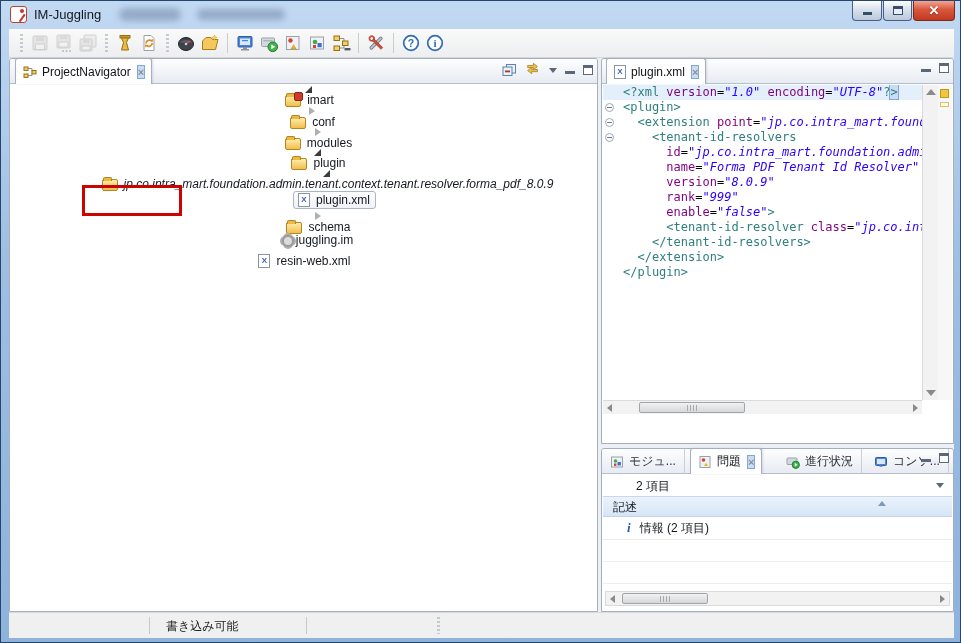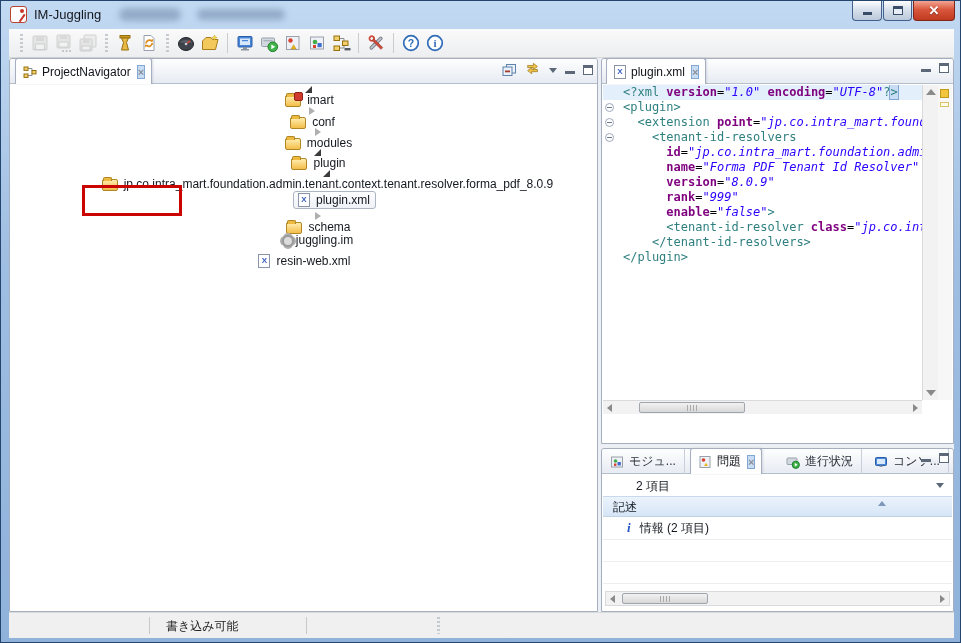--- a/index.html
+++ b/index.html
@@ -88,21 +88,21 @@
   
   .editor-view { left:600px; top:57px; width:353px; height:386px; }
   .ed-body { position:absolute; left:1px; top:26px; right:1px; bottom:1px; background:#fff; }
   .codeview { position:absolute; left:0; top:0; right:30px; bottom:42px; overflow:hidden; background:#fff; }
   .codeline { position:relative; height:15px; font:12px "DejaVu Sans Mono","Liberation Mono",monospace;
     white-space:pre; padding-left:20px; color:#000; }
   .codeline.cur { background:#E3F0FC; }
   .fold { position:absolute; left:2px; top:3px; width:9px; height:9px; border:1px solid #9FA9BC;
     border-radius:50%; background:#fff; }
   .fold::after { content:''; position:absolute; left:1px; top:3px; width:5px; height:1px; background:#6E7A90; }
-  .t { color:#2E7F7F; } .a { color:#7F007F;font-weight:bold; } .v { color:#2A00FF; font-style:italic; } .p { color:#000; }
+  .t { color:#2E7F7F; } .a { color:#7F007F; } .v { color:#2A00FF; font-style:italic; } .p { color:#000; }
   .x { color:#2E7F7F; background:#C8DDF3; outline:1px solid #82A7D2; }
   .vsb { position:absolute; right:14px; top:0; width:16px; bottom:42px; background:#F2F2F2; border-left:1px solid #DADADA; }
   .ruler { position:absolute; right:0; top:0; width:14px; bottom:42px; background:#F7F7F7; }
   .mark-sq { position:absolute; left:2px; top:4px; width:9px; height:9px; background:#F2C53D; border:1px solid #C09A1C; }
   .mark-ln { position:absolute; left:2px; top:17px; width:9px; height:5px; background:#FFFBE8; border:1px solid #D8C26A; }
   .sb-arrow { position:absolute; left:3px; width:0; height:0; }
   .up { top:4px; border-left:5px solid transparent; border-right:5px solid transparent; border-bottom:6px solid #8A8A8A; }
   .dn { bottom:4px; border-left:5px solid transparent; border-right:5px solid transparent; border-top:6px solid #8A8A8A; }
   .hsb { position:absolute; left:0; bottom:28px; height:14px; right:30px; background:#F2F2F2; border-top:1px solid #DADADA; }
   .hsb .lt { position:absolute; left:4px; top:3px; width:0; height:0; border-top:4px solid transparent; border-bottom:4px solid transparent; border-right:5px solid #8A8A8A; }
@@ -357,21 +357,21 @@
         </div>
         <div class="trow" style="padding-left: 28px;">
           <span class="tw">
             <span class="tw-exp"></span>
           </span>
           <span class="plainbox">
             <span class="ticon icon-folder"></span>
             <span class="tlabel">plugin</span>
           </span>
         </div>
-        <div class="trow" style="padding-left: 46px;">
+        <div class="trow" style="padding-left: 46px; font-style: italic;">
           <span class="tw">
             <span class="tw-exp"></span>
           </span>
           <span class="plainbox">
             <span class="ticon icon-folder"></span>
             <span class="tlabel">jp.co.intra_mart.foundation.admin.tenant.context.tenant.resolver.forma_pdf_8.0.9</span>
           </span>
         </div>
         <div class="trow" style="padding-left: 64px;">
           <span class="tw"></span>
@@ -425,20 +425,21 @@
           <div class="codeline"><span class="fold"></span><span class="t">&lt;plugin&gt;</span></div>
           <div class="codeline"><span class="fold"></span><span class="p">  </span><span class="t">&lt;extension </span><span class="a">point</span><span class="p">=</span><span class="v">"jp.co.intra_mart.foundation.admin</span></div>
           <div class="codeline"><span class="fold"></span><span class="p">    </span><span class="t">&lt;tenant-id-resolvers</span></div>
           <div class="codeline"><span class="p">      </span><span class="a">id</span><span class="p">=</span><span class="v">"jp.co.intra_mart.foundation.admin.te</span></div>
           <div class="codeline"><span class="p">      </span><span class="a">name</span><span class="p">=</span><span class="v">"Forma PDF Tenant Id Resolver"</span></div>
           <div class="codeline"><span class="p">      </span><span class="a">version</span><span class="p">=</span><span class="v">"8.0.9"</span></div>
           <div class="codeline"><span class="p">      </span><span class="a">rank</span><span class="p">=</span><span class="v">"999"</span></div>
           <div class="codeline"><span class="p">      </span><span class="a">enable</span><span class="p">=</span><span class="v">"false"</span><span class="t">&gt;</span></div>
           <div class="codeline"><span class="p">      </span><span class="t">&lt;tenant-id-resolver </span><span class="a">class</span><span class="p">=</span><span class="v">"jp.co.intra_m</span></div>
           <div class="codeline"><span class="p">    </span><span class="t">&lt;/tenant-id-resolvers&gt;</span></div>
+          <div class="codeline"><span class="p">  </span><span class="t">&lt;/extension&gt;</span></div>
           <div class="codeline"><span class="t">&lt;/plugin&gt;</span></div>
         </div>
       <div class="vsb">
         <span class="sb-arrow up"></span>
         <span class="sb-arrow dn"></span>
       </div>
       <div class="ruler">
         <span class="mark-sq"></span>
         <span class="mark-ln"></span>
       </div>

